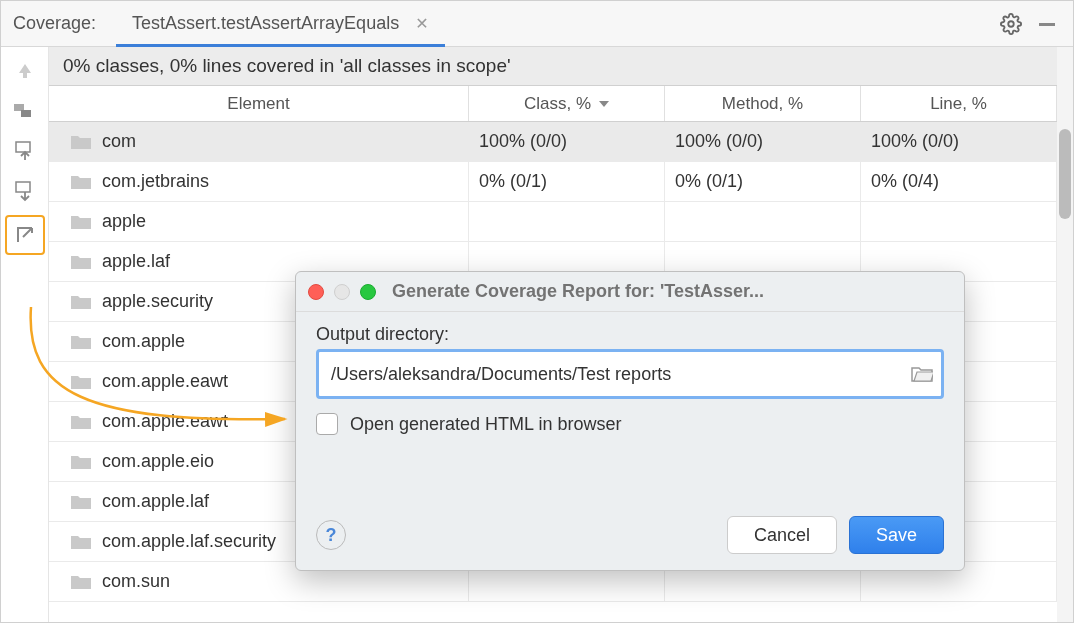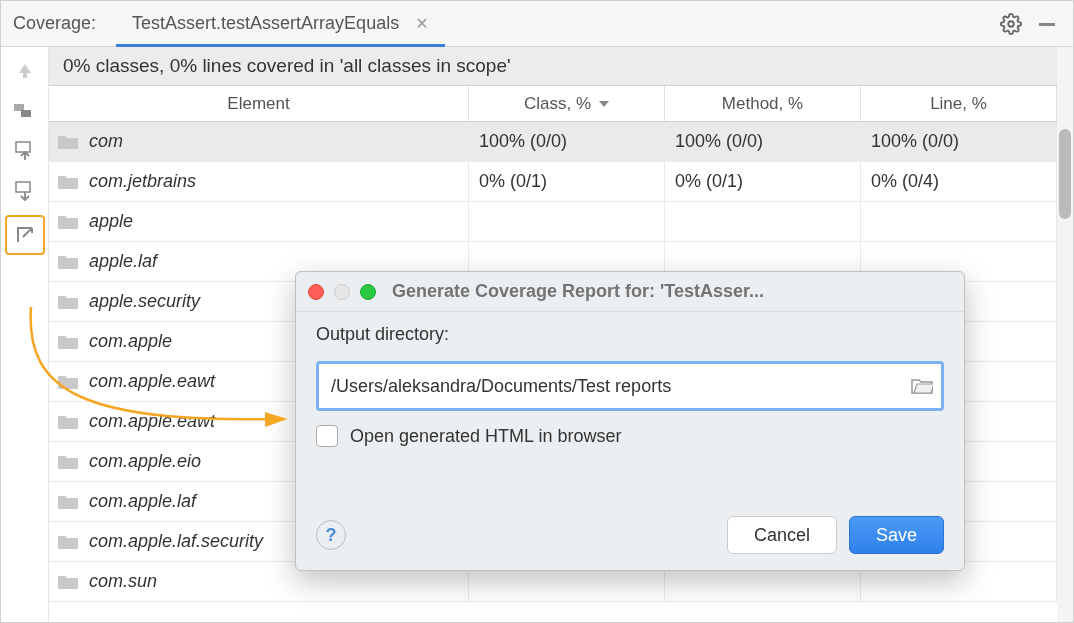--- a/index.html
+++ b/index.html
@@ -130,24 +130,23 @@
     display: flex;
     height: 40px;
     border-bottom: 1px solid #eaeaea;
     align-items: center;
   }
   .row.selected { background: #eaeaea; }
   .cell-el {
     flex: 1;
     display: flex;
     align-items: center;
-    padding-left: 8px;
+    padding-left: 21px;
     border-right: 1px solid #eaeaea;
     height: 100%;
-    font-style: italic;
   }
   .cell-stat {
     width: 196px;
     padding-left: 10px;
     border-right: 1px solid #eaeaea;
     height: 100%;
     display: flex;
     align-items: center;
   }
   .folder {
@@ -207,21 +206,21 @@
   .tl-close { background: #ff5f57; border: 1px solid #e24b41; }
   .tl-min   { background: #e6e6e6; border: 1px solid #cfcfcf; }
   .tl-zoom  { background: #28c840; border: 1px solid #1bab31; }
   .dlg-title { color: #737373; font-size: 18px; white-space: nowrap; overflow: hidden; text-overflow: ellipsis; font-weight: bold; }
   .dlg-body {
     padding: 12px 20px 16px 20px;
     flex: 1;
     display: flex;
     flex-direction: column;
   }
-  .dlg-label { margin-bottom: 16px; color: #333; }
+  .dlg-label { margin-bottom: 4px; color: #333; }
   .outdir {
     display: flex;
     align-items: center;
     height: 50px;
     border: 3px solid #7bb2f2;
     border-radius: 4px;
     background: #fff;
     padding: 0 8px 0 10px;
     margin-bottom: 14px;
   }

